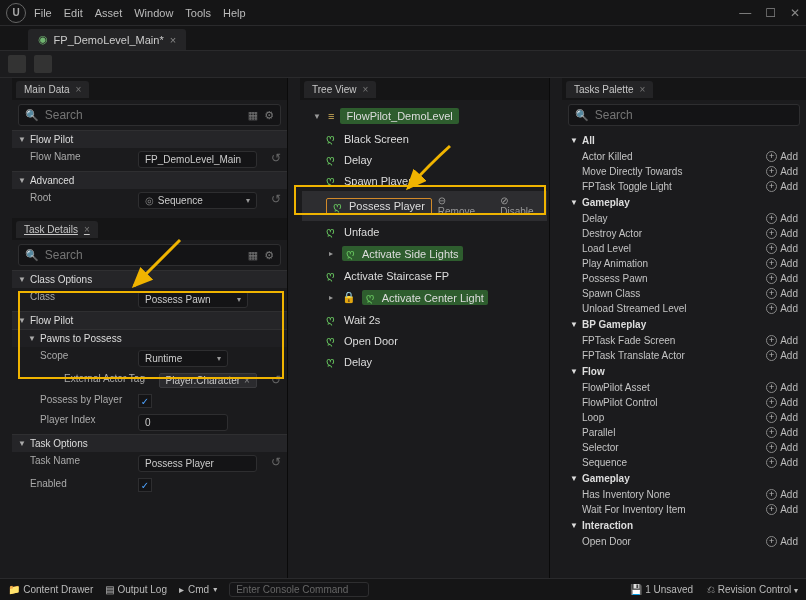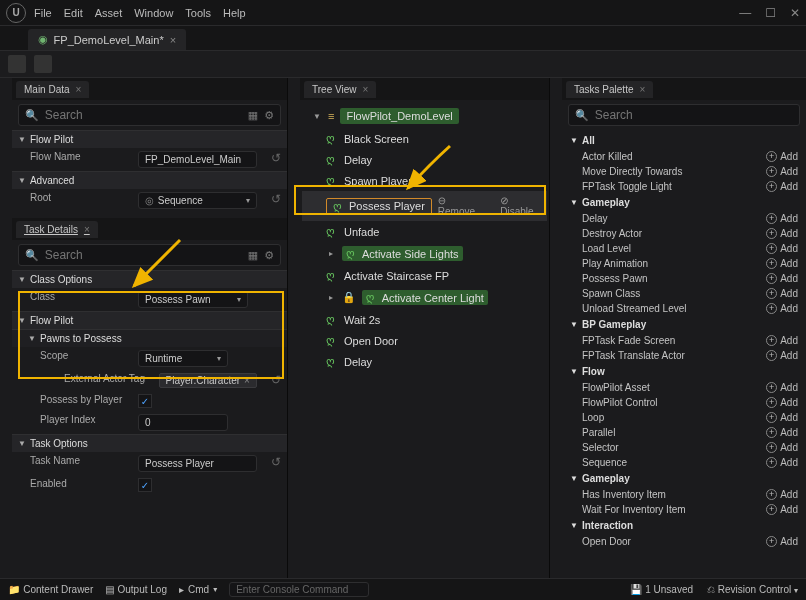--- a/index.html
+++ b/index.html
@@ -510,21 +510,21 @@
         </div>
         <div class="pal-item">
           <span>Sequence</span>
           <span class="add"><span class="plus">+</span>Add</span>
         </div>
         <div class="pal-cat">
           <span style="font-size:8px;">▼</span>
           <span>Gameplay</span>
         </div>
         <div class="pal-item">
-          <span>Has Inventory Item</span>
+          <span>Has Inventory None</span>
           <span class="add"><span class="plus">+</span>Add</span>
         </div>
         <div class="pal-item">
           <span>Wait For Inventory Item</span>
           <span class="add"><span class="plus">+</span>Add</span>
         </div>
         <div class="pal-cat">
           <span style="font-size:8px;">▼</span>
           <span>Interaction</span>
         </div>

